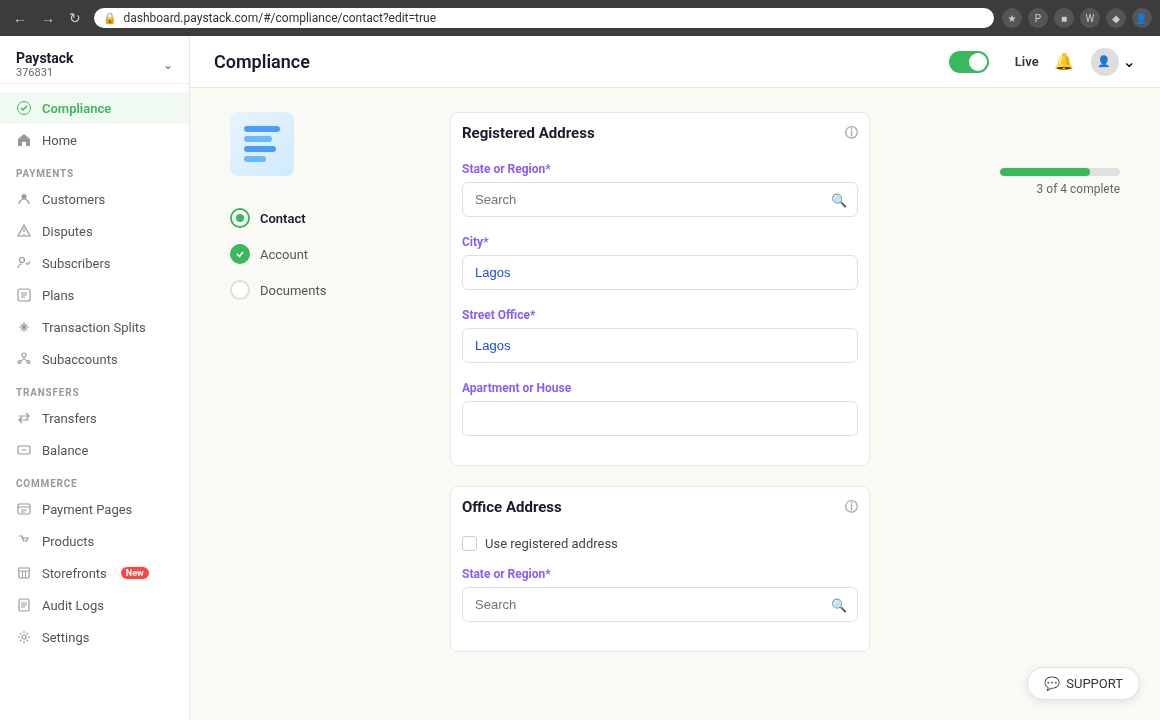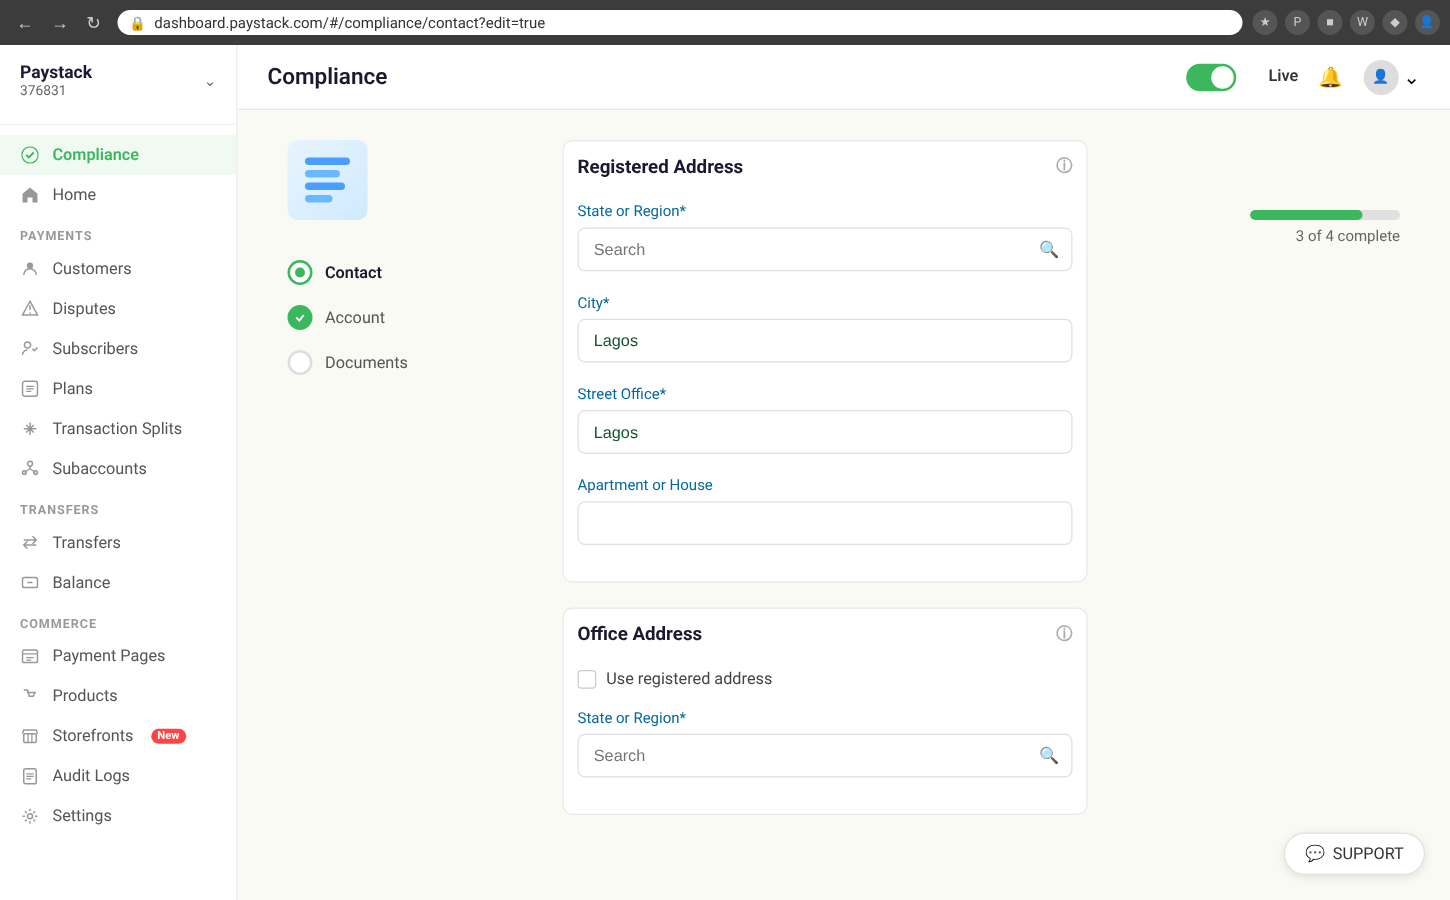--- a/index.html
+++ b/index.html
@@ -12,21 +12,21 @@
     .browser-address-bar { flex: 1; background: #fff; border-radius: 12px; padding: 3px 10px; font-size: 12px; color: #333; display: flex; align-items: center; gap: 6px; }
     .browser-address-lock { color: #4caf50; font-size: 11px; }
     .browser-icons { display: flex; gap: 6px; align-items: center; }
     .browser-icon { width: 20px; height: 20px; border-radius: 50%; background: #555; display: flex; align-items: center; justify-content: center; color: #ccc; font-size: 10px; cursor: pointer; }
 
     
     .app-layout { display: flex; flex: 1; overflow: hidden; }
 
     
     .sidebar { width: 190px; background: #fff; border-right: 1px solid #e8e8e8; display: flex; flex-direction: column; overflow-y: auto; flex-shrink: 0; }
-    .sidebar-header { padding: 14px 16px 20px; border-bottom: 1px solid #f0f0f0; }
+    .sidebar-header { padding: 14px 16px 4px; border-bottom: 1px solid #f0f0f0; }
     .sidebar-brand { display: flex; align-items: center; justify-content: space-between; cursor: pointer; }
     .sidebar-brand-name { font-size: 14px; font-weight: 700; color: #1a1a2e; }
     .sidebar-brand-id { font-size: 11px; color: #666; }
     .sidebar-chevron { color: #666; font-size: 12px; }
 
     .sidebar-nav { padding: 8px 0; flex: 1; }
     .nav-item { display: flex; align-items: center; gap: 10px; padding: 8px 16px; cursor: pointer; font-size: 13px; color: #555; text-decoration: none; border-radius: 0; transition: background 0.15s; }
     .nav-item.active { color: #3bb75e; font-weight: 600; background: #f0faf3; }
     .nav-item .nav-icon { width: 16px; height: 16px; display: flex; align-items: center; justify-content: center; flex-shrink: 0; }
 
@@ -79,22 +79,22 @@
     .progress-area { position: absolute; right: 40px; top: 80px; text-align: right; }
     .progress-bar-container { width: 120px; height: 8px; background: #e0e0e0; border-radius: 4px; overflow: hidden; margin-bottom: 6px; }
     .progress-bar-fill { height: 100%; background: #3bb75e; border-radius: 4px; }
     .progress-text { font-size: 12px; color: #666; }
 
     .section-card { background: #fff; border: 1px solid #e8e8e8; border-radius: 8px; padding: 11px; margin-bottom: 20px; position: relative; }
     .section-title { font-size: 15px; font-weight: 700; color: #1a1a2e; margin-bottom: 20px; display: flex; align-items: center; gap: 8px; }
     .section-help { color: #aaa; font-size: 13px; cursor: pointer; margin-left: auto; }
 
     .form-group { margin-bottom: 18px; }
-    .form-label { font-size: 12px; color: #0369a1; margin-bottom: 6px; display: block; }
-    .form-input { width: 100%; border: 1px solid #e0e0e0; border-radius: 6px; padding: 9px 12px; font-size: 13px; color: #14532d; outline: none; background: #fff; }
+    .form-label { font-size: 12px; color: #8b5cf6; margin-bottom: 6px; display: block; font-weight: bold; }
+    .form-input { width: 100%; border: 1px solid #e0e0e0; border-radius: 6px; padding: 9px 12px; font-size: 13px; color: #1d4ed8; outline: none; background: #fff; }
     .form-input-with-icon { position: relative; }
     .form-input-with-icon .form-input { padding-right: 36px; }
     .input-search-icon { position: absolute; right: 10px; top: 50%; transform: translateY(-50%); color: #aaa; font-size: 13px; }
 
     .checkbox-row { display: flex; align-items: center; gap: 8px; margin-bottom: 16px; }
     .form-checkbox { width: 15px; height: 15px; border: 1px solid #ccc; border-radius: 3px; cursor: pointer; appearance: none; background: #fff; flex-shrink: 0; }
     .form-checkbox:checked { background: #3bb75e; border-color: #3bb75e; }
     .checkbox-label { font-size: 13px; color: #444; }
 
     

